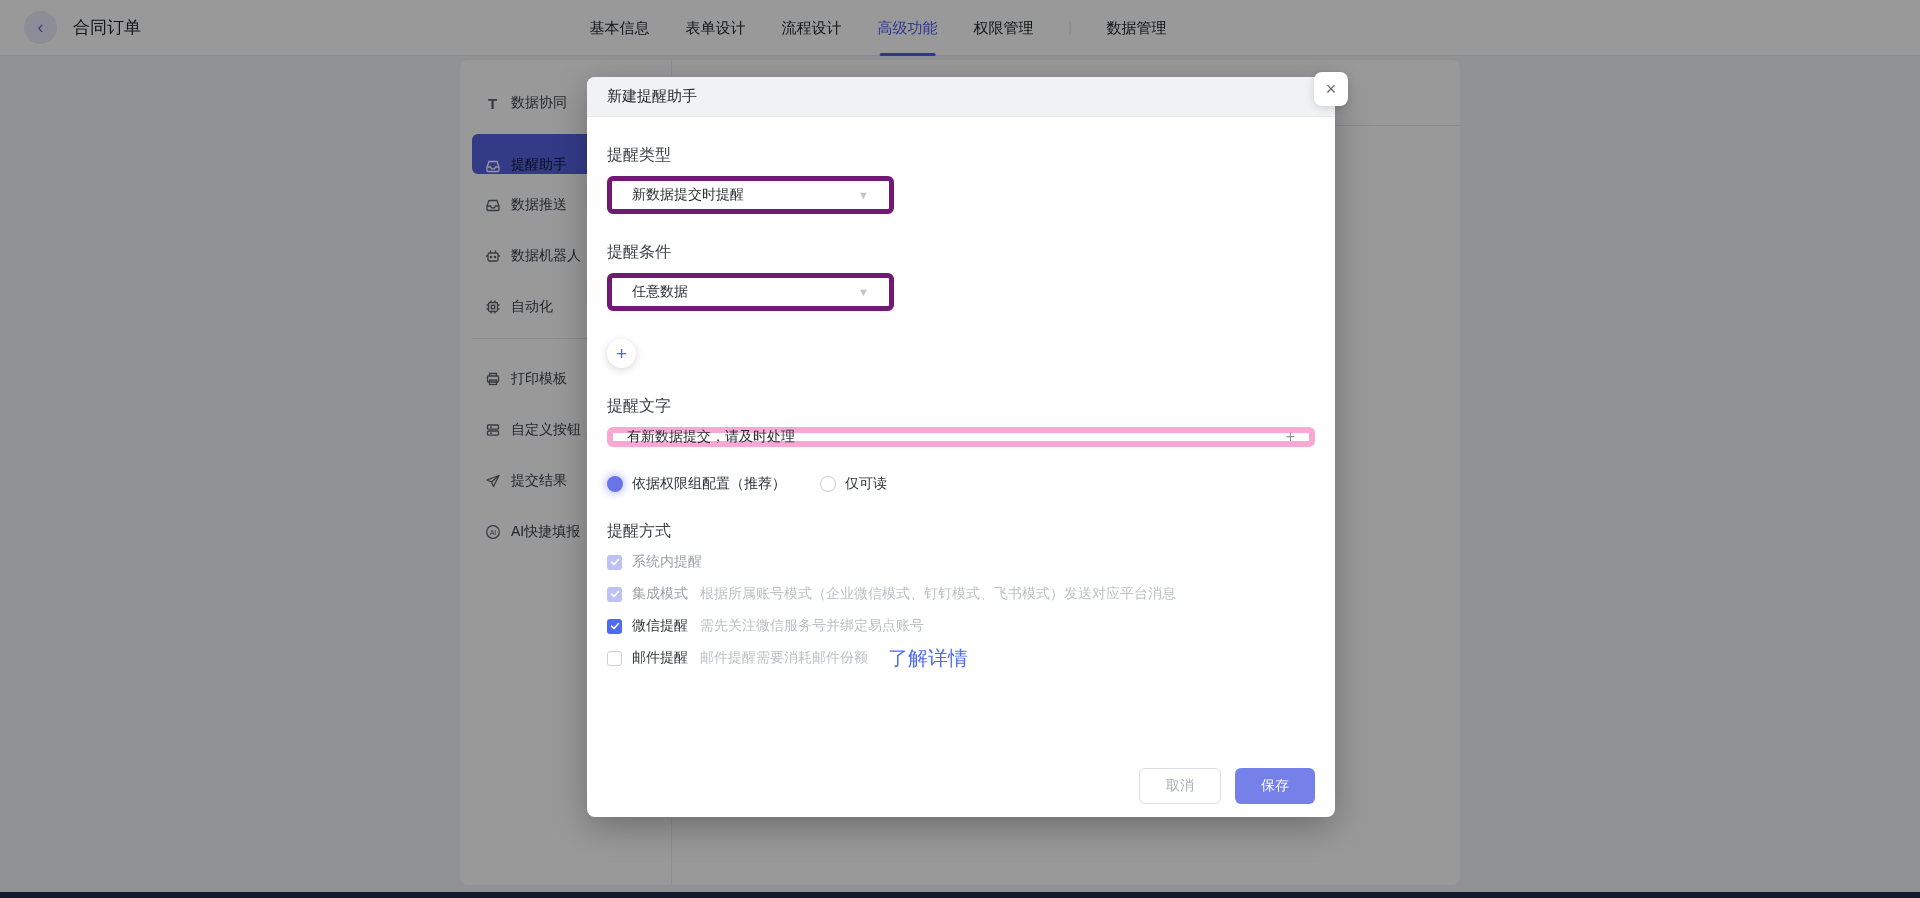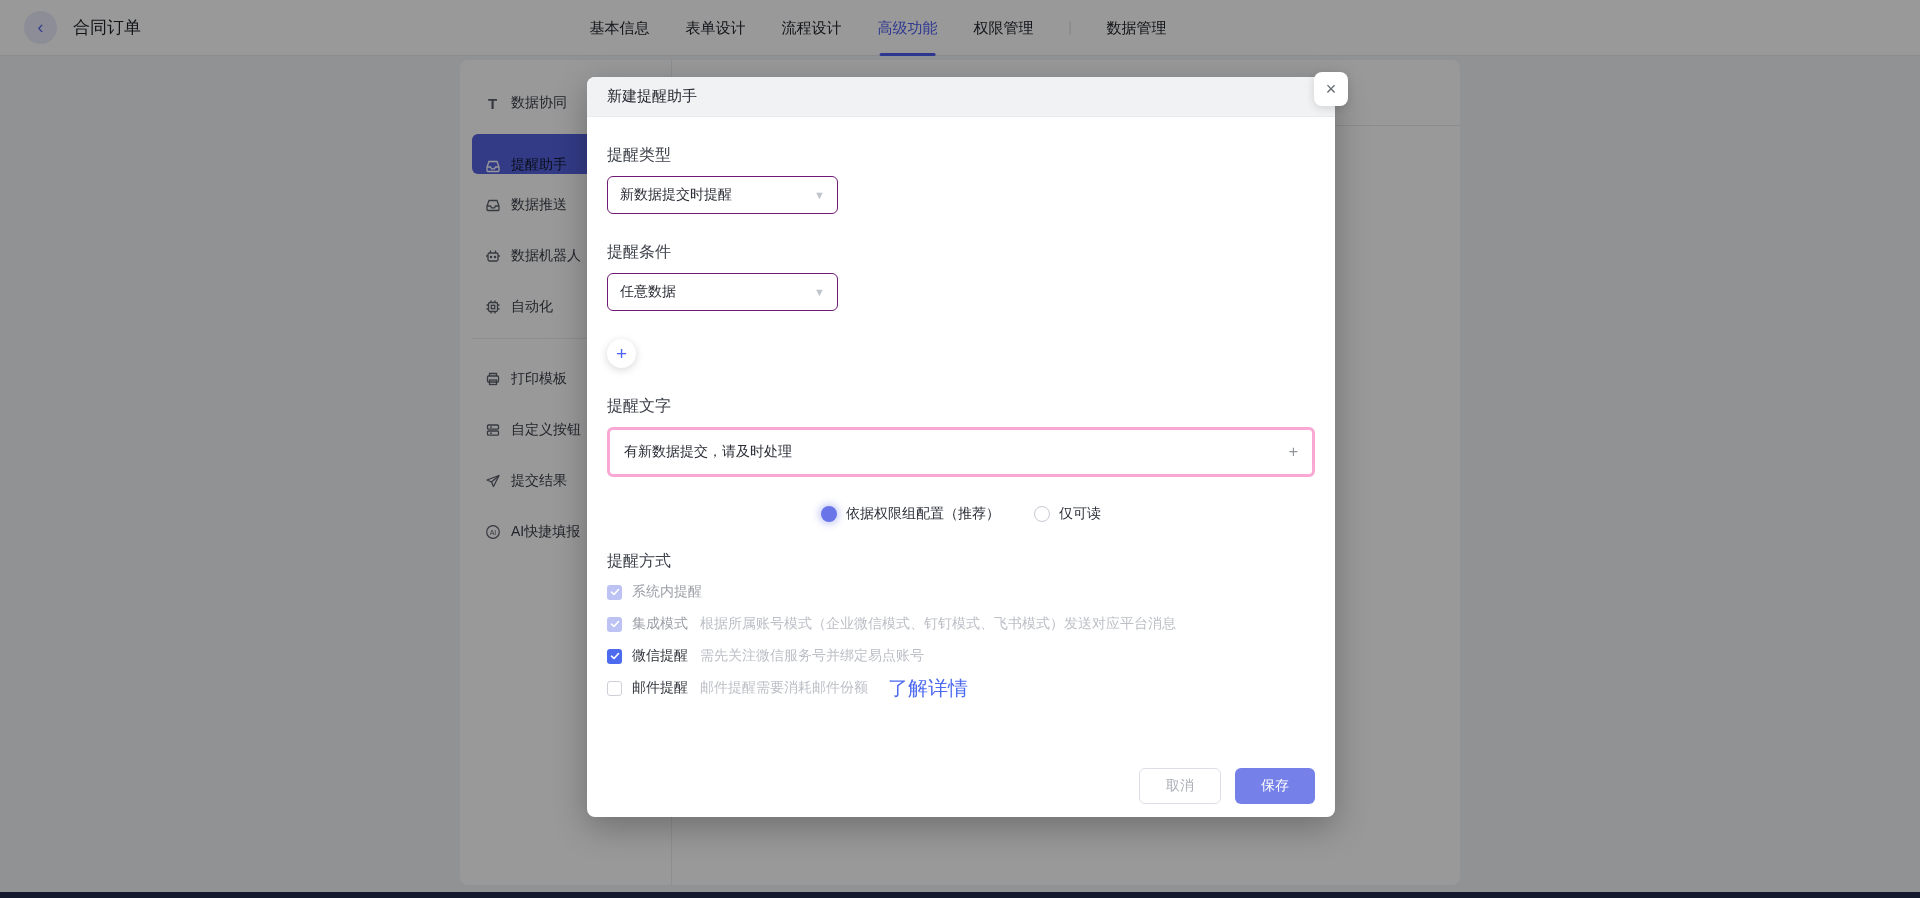--- a/index.html
+++ b/index.html
@@ -93,43 +93,43 @@
     display:flex; align-items:center; justify-content:center;
     color:#646870; font-size:18px; cursor:pointer;
   }
   .modal-body { padding:28px 20px 0 20px; }
 
   .field { margin-bottom:28px; }
   .field-label { font-size:16px; color:#3f434c; margin-bottom:10px; }
   .req { color:#e5484d; margin-left:2px; }
 
   .select {
-    width:231px; height:38px; border:1px solid #701a75; border-radius:6px;
+    width:287px; height:38px; border:5px solid #701a75; border-radius:6px;
     display:flex; align-items:center; justify-content:space-between;
-    padding:0 12px; cursor:pointer; background:#fff;
+    padding:0 20px; cursor:pointer; background:#fff;
   }
   .select .val { font-size:14px; color:#2b2e36; }
   .select .caret { font-size:11px; color:#c0c4cc; }
 
   .add-circle {
     width:29px; height:29px; border-radius:50%; background:#ffffff;
     box-shadow:0 2px 8px rgba(0,0,0,0.16);
     display:flex; align-items:center; justify-content:center;
     color:#4f63f0; font-size:19px; cursor:pointer;
   }
 
   .text-input {
-    width:100%; height:50px; border:3px solid #f9a8d4; border-radius:6px;
+    width:100%; height:20px; border:6px solid #f9a8d4; border-radius:6px;
     display:flex; align-items:center; justify-content:space-between;
     padding:0 14px; background:#fff;
   }
   .text-input .val { font-size:14px; color:#2b2e36; }
   .text-input .plus { color:#909399; font-size:16px; cursor:pointer; }
 
-  .radio-row { display:flex; align-items:center; gap:34px;justify-content:center; }
+  .radio-row { display:flex; align-items:center; gap:34px; }
   .radio-opt { display:flex; align-items:center; cursor:pointer; }
   .radio-dot {
     width:16px; height:16px; border-radius:50%; flex:0 0 auto;
   }
   .radio-dot.on {
     background:#6874e8;
     box-shadow:0 0 6px 3px rgba(104,116,232,0.30);
   }
   .radio-dot.off { background:#fff; border:1px solid #c6c9d0; }
   .radio-opt .lbl { margin-left:9px; font-size:14px; color:#2b2f38; }

